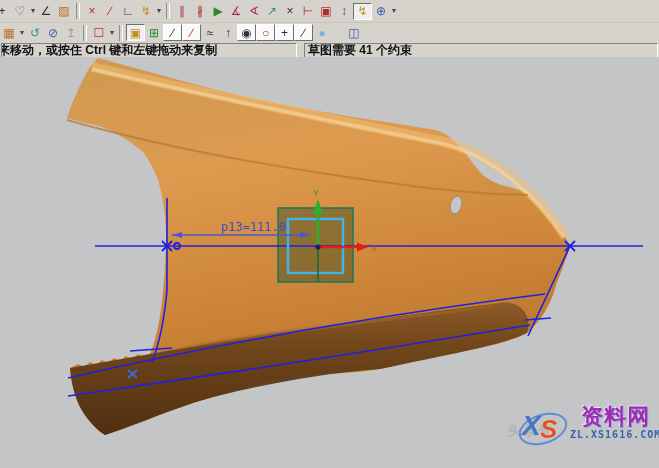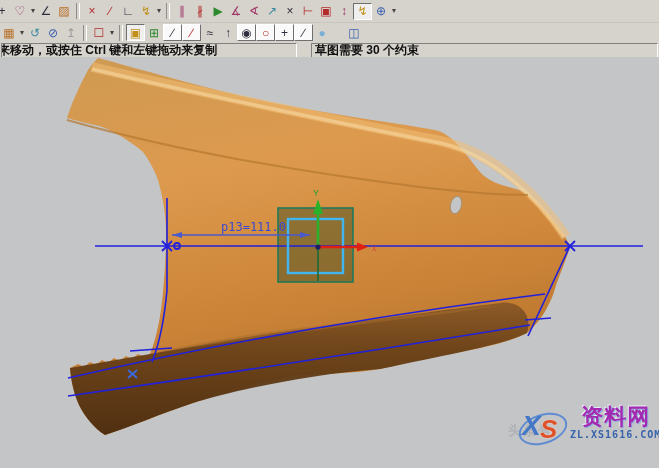--- a/index.html
+++ b/index.html
@@ -23,21 +23,21 @@
   .tbtn.raised{background:#fafafa;border:1px solid;border-color:#fff #6f6f6f #6f6f6f #fff;height:15px;width:17px;}
   .tbtn.pressed{background:#efefef;border:1px solid;border-color:#6f6f6f #fff #fff #6f6f6f;height:15px;width:17px;}
   .sep{width:2px;height:16px;border-left:1px solid #8d8d8d;border-right:1px solid #ffffff;margin:0 3px;flex:none;}
   .gap{width:14px;flex:none;}
   .c-red{color:#b22a2a;} .c-mag{color:#a03468;} .c-grn{color:#2c8a2c;}
   .c-teal{color:#3c8aa0;} .c-blue{color:#3a5fae;} .c-gold{color:#c09018;}
   .c-gray{color:#9a9a9a;} .c-orng{color:#b86f28;} .c-lblu{color:#7ab0d8;}
   .c-dark{color:#2e2e3e;}
   
   #statusbar{
-    height:15px;background:#d6d3cd;display:flex;gap:14px;padding:1px 1px;
+    height:15px;background:#d6d3cd;display:flex;gap:7px;padding:1px 1px;
     font-size:12px;font-weight:bold;color:#101010;
   }
   .statcell{
     border:1px solid;border-color:#808080 #ffffff #ffffff #808080;
     background:#d6d3cd;overflow:hidden;display:flex;align-items:center;
     padding:0 3px;line-height:13px;
   }
   #statcell-prompt{width:288px;flex:none;}
   #statcell-prompt span{margin-left:-7px;}
   #statcell-constraints{flex:1;}
@@ -124,21 +124,21 @@
   <span class="tbtn c-lblu">●</span>
   <span class="gap"></span>
   <span class="tbtn c-blue">◫</span>
 </div>
 
 <div id="statusbar">
   <div class="statcell" id="statcell-prompt">
     <span>来移动，或按住 Ctrl 键和左键拖动来复制</span>
   </div>
   <div class="statcell" id="statcell-constraints">
-    <span>草图需要 30 个约束</span>
+    <span>草图需要 41 个约束</span>
   </div>
 </div>
 
 <div id="viewport">
   <svg width="659" height="411" viewBox="0 0 659 411">
     <defs>
       <linearGradient id="gBody" x1="0" y1="0" x2="0.25" y2="1">
         <stop offset="0" stop-color="#cf9a52"></stop>
         <stop offset="0.35" stop-color="#dd9a4e"></stop>
         <stop offset="0.7" stop-color="#cc8438"></stop>

